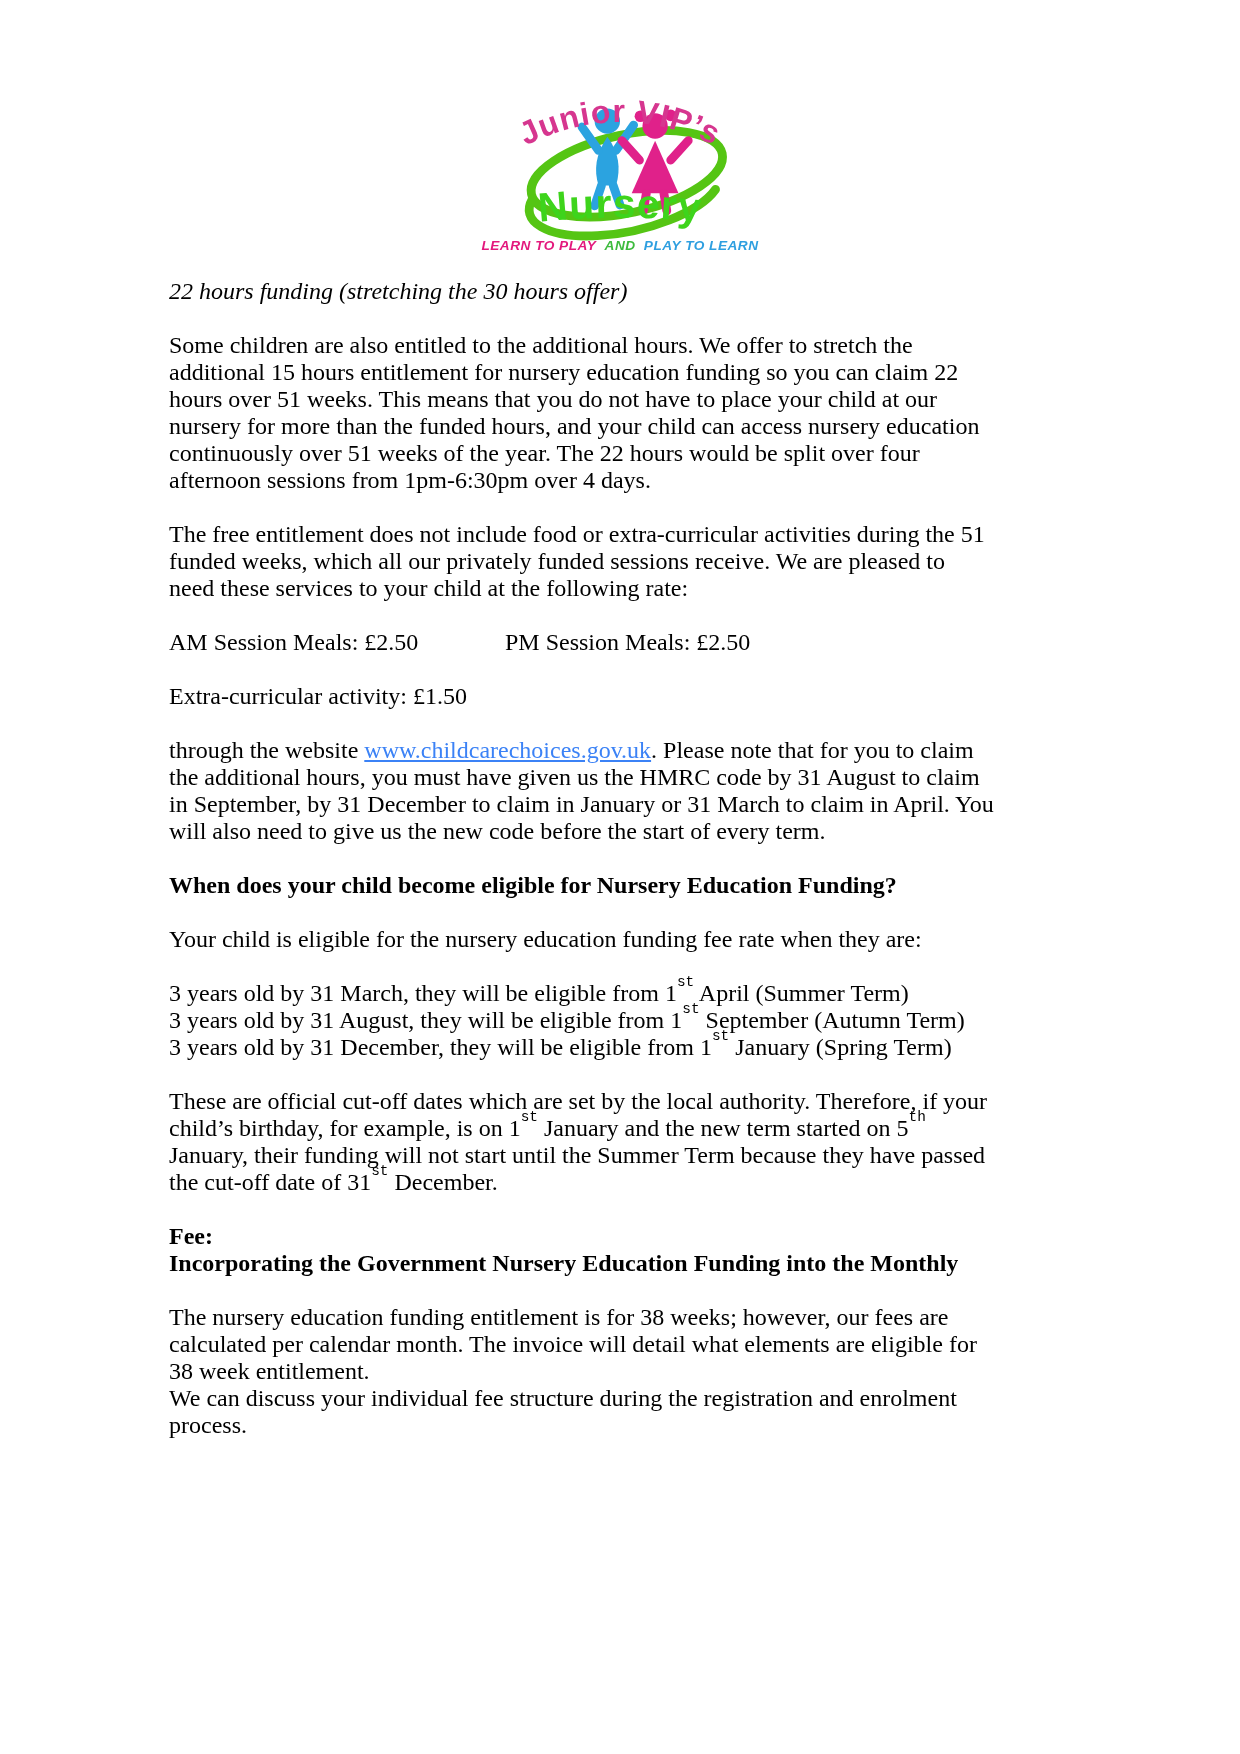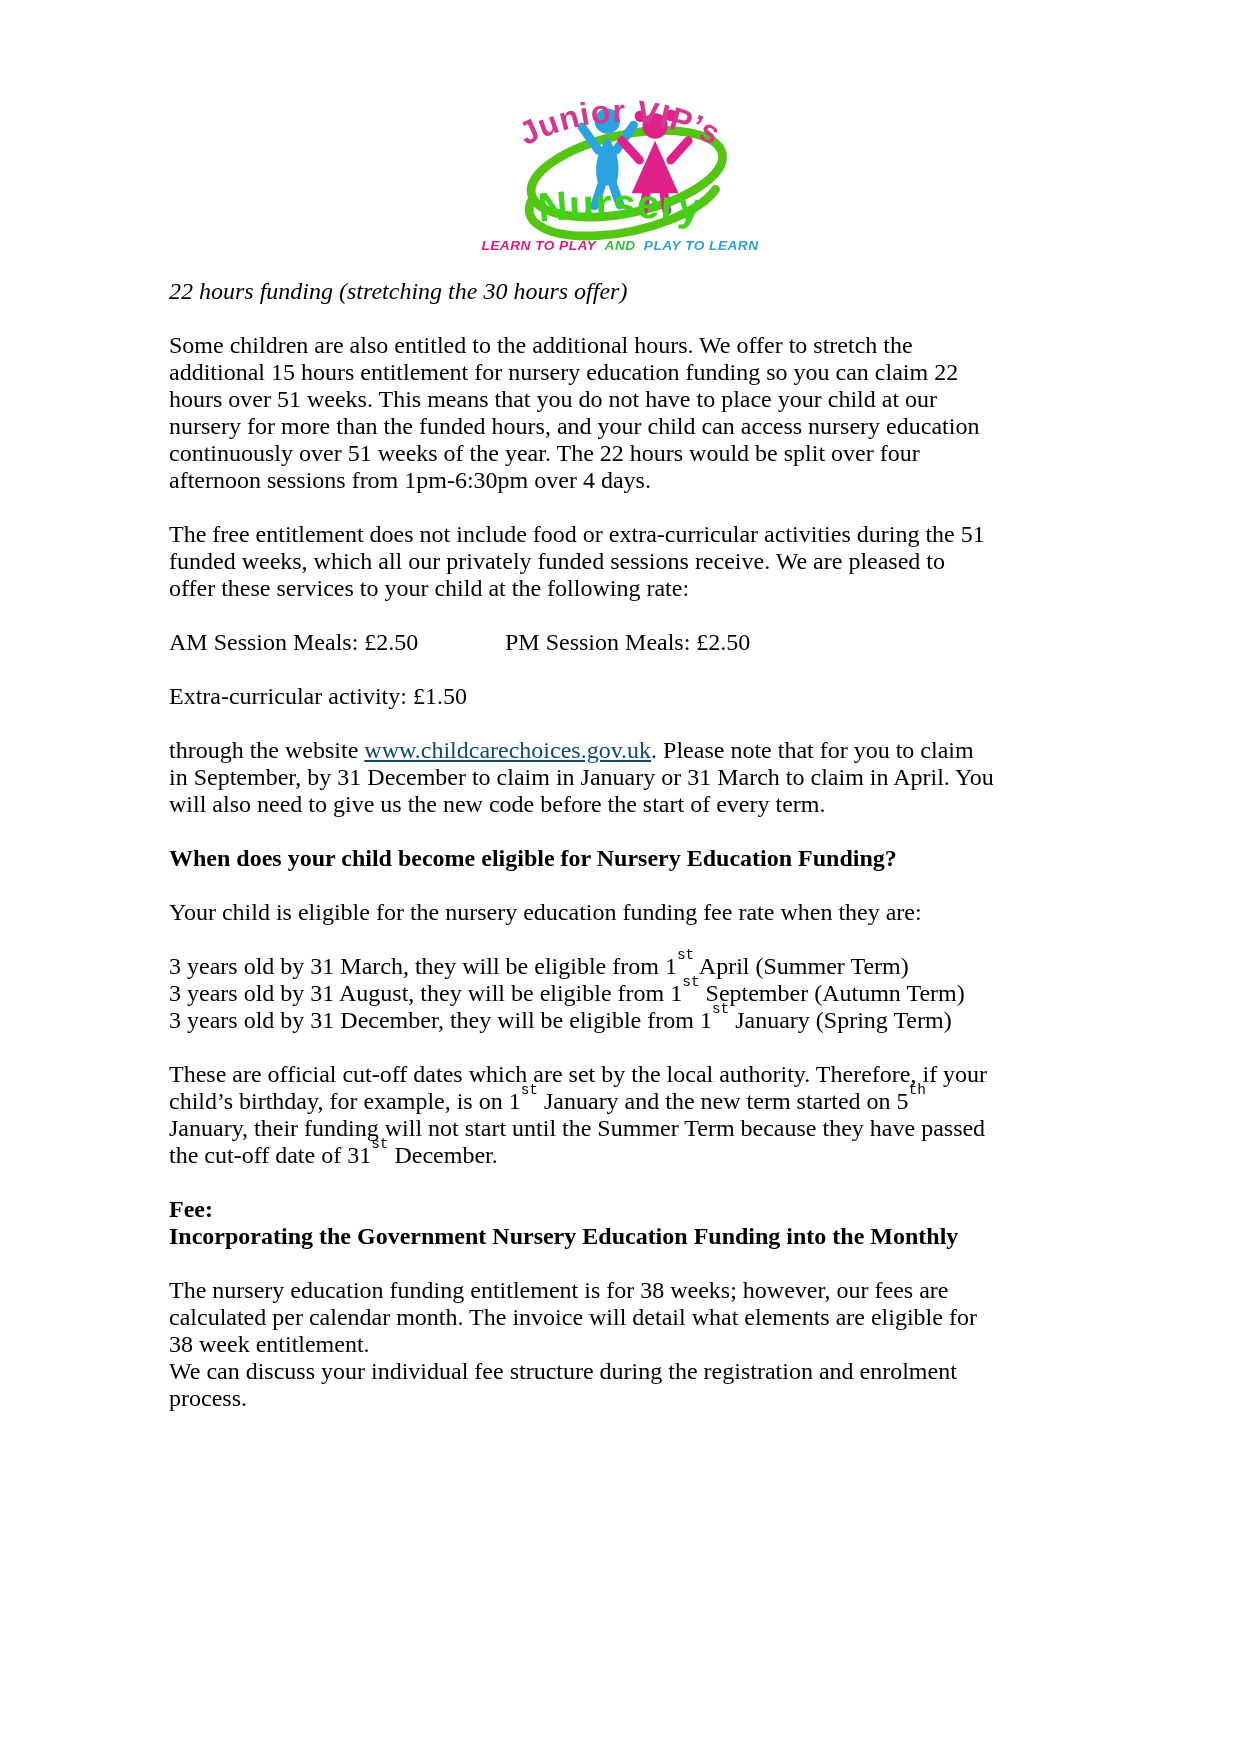--- a/index.html
+++ b/index.html
@@ -16,21 +16,21 @@
   }
   .block { margin-bottom:27px; }
   .line {
     font-size:24px; line-height:27px; white-space:nowrap; color:#000;
   }
   .italic-heading .line { font-style:italic; }
   .bold-heading .line { font-weight:bold; }
   .line sup { font-size:0.6em; line-height:0; position:relative; top:-0.45em;font-family:Liberation Mono, monospace; }
   .row-item { font-size:24px; line-height:27px; }
   .row-item:first-child { display:inline-block; width:336px; }
-  .link { color:#0c4a6e; text-decoration:underline; cursor:pointer; }
+  .link { color:#3b82f6; text-decoration:underline; cursor:pointer; }
   .logo-text { font-family:"Liberation Sans", sans-serif; }
 </style>
 </head>
 <body>
 
 <div class="page">
 
   <div class="logo-wrap">
     <svg viewBox="0 0 320 190" width="312" height="186">
       <defs>
@@ -90,28 +90,29 @@
         <div class="line">Some children are also entitled to the additional hours. We offer to stretch the</div>
         <div class="line">additional 15 hours entitlement for nursery education funding so you can claim 22</div>
         <div class="line">hours over 51 weeks. This means that you do not have to place your child at our</div>
         <div class="line">nursery for more than the funded hours, and your child can access nursery education</div>
         <div class="line">continuously over 51 weeks of the year. The 22 hours would be split over four</div>
         <div class="line">afternoon sessions from 1pm-6:30pm over 4 days.</div>
       </div>
       <div class="block para">
         <div class="line">The free entitlement does not include food or extra-curricular activities during the 51</div>
         <div class="line">funded weeks, which all our privately funded sessions receive. We are pleased to</div>
-        <div class="line">offer these services to your child at the following rate:</div>
+        <div class="line">need these services to your child at the following rate:</div>
       </div>
       <div class="block row"><span class="row-item">AM Session Meals: £2.50</span><span class="row-item">PM Session Meals: £2.50</span></div>
       <div class="block para">
         <div class="line">Extra-curricular activity: £1.50</div>
       </div>
       <div class="block para">
         <div class="line">through the website <a class="link">www.childcarechoices.gov.uk</a>. Please note that for you to claim</div>
+        <div class="line">the additional hours, you must have given us the HMRC code by 31 August to claim</div>
         <div class="line">in September, by 31 December to claim in January or 31 March to claim in April. You</div>
         <div class="line">will also need to give us the new code before the start of every term.</div>
       </div>
       <div class="block bold-heading">
         <div class="line">When does your child become eligible for Nursery Education Funding?</div>
       </div>
       <div class="block para">
         <div class="line">Your child is eligible for the nursery education funding fee rate when they are:</div>
       </div>
       <div class="block para">

